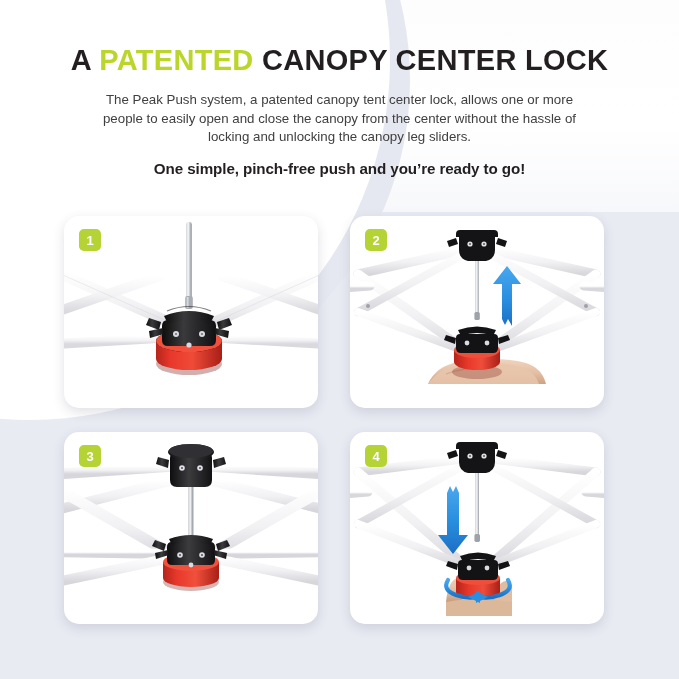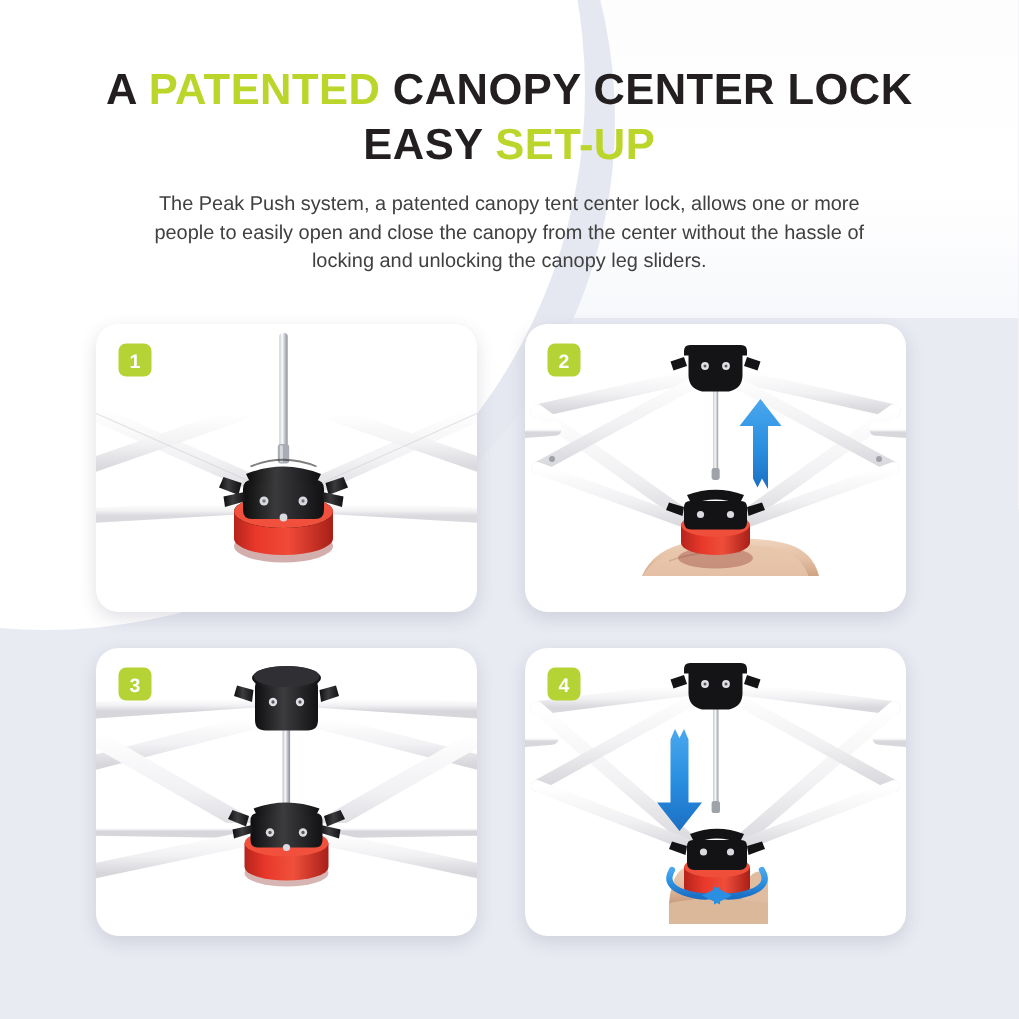--- a/index.html
+++ b/index.html
@@ -64,25 +64,23 @@
 <body>
 
 <div class="bg-base"></div>
 <div class="bg-white-top"></div>
 <div class="bg-soft-curve"></div>
 <div class="bg-white-wedge"></div>
 
 <div class="header">
   <h1 class="title">
     <span>A </span><span class="hl">PATENTED</span><span> CANOPY CENTER LOCK</span>
-    <div class="title-l2">
-      <span>EASY </span><span class="hl">SET-UP</span>
-    </div>
   </h1>
   <p class="body-copy">The Peak Push system, a patented canopy tent center lock, allows one or more people to easily open and close the canopy from the center without the hassle of locking and unlocking the canopy leg sliders.</p>
+  <p class="sub-copy">One simple, pinch-free push and you’re ready to go!</p>
 </div>
 
 <div class="grid">
 
   <div class="panel">
     <div class="badge">1</div>
     <div class="scene">
       <svg viewBox="0 0 254 192" preserveAspectRatio="xMidYMid slice">
         <defs>
           <linearGradient id="barG" x1="0" y1="0" x2="0" y2="1">

